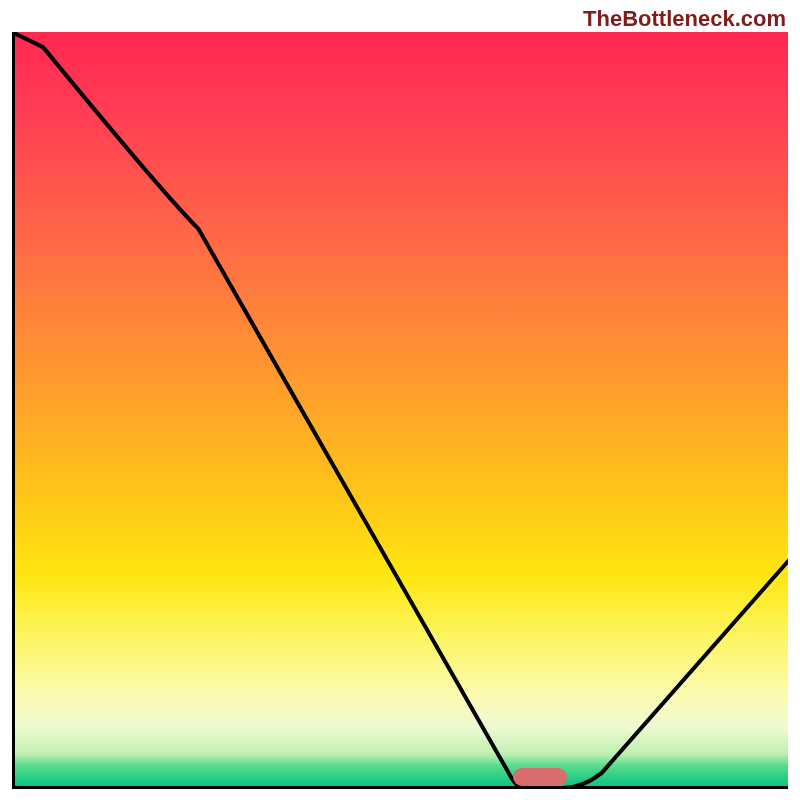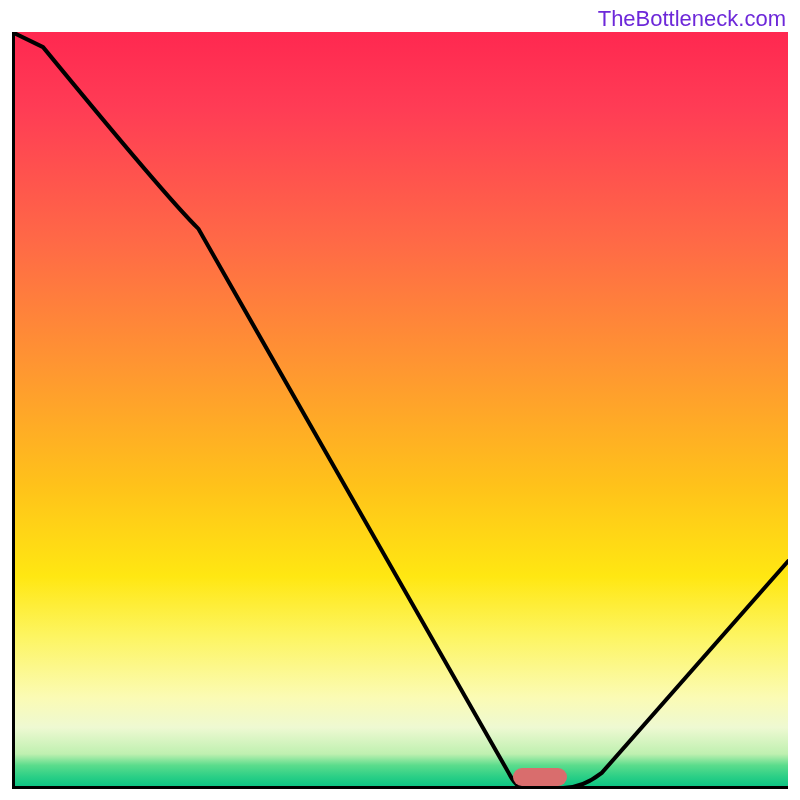--- a/index.html
+++ b/index.html
@@ -12,23 +12,23 @@
   }
   .container {
     position: relative;
     width: 800px;
     height: 800px;
   }
   .watermark {
     position: absolute;
     top: 6px;
     right: 14px;
-    color: #6d28d9;
+    color: #7f1d1d;
     font-size: 22px;
-    font-weight: 400;
+    font-weight: 700;
     user-select: none;
   }
   .plot-area {
     position: absolute;
     left: 12px;
     top: 32px;
     width: 776px;
     height: 756px;
     box-sizing: border-box;
   }

